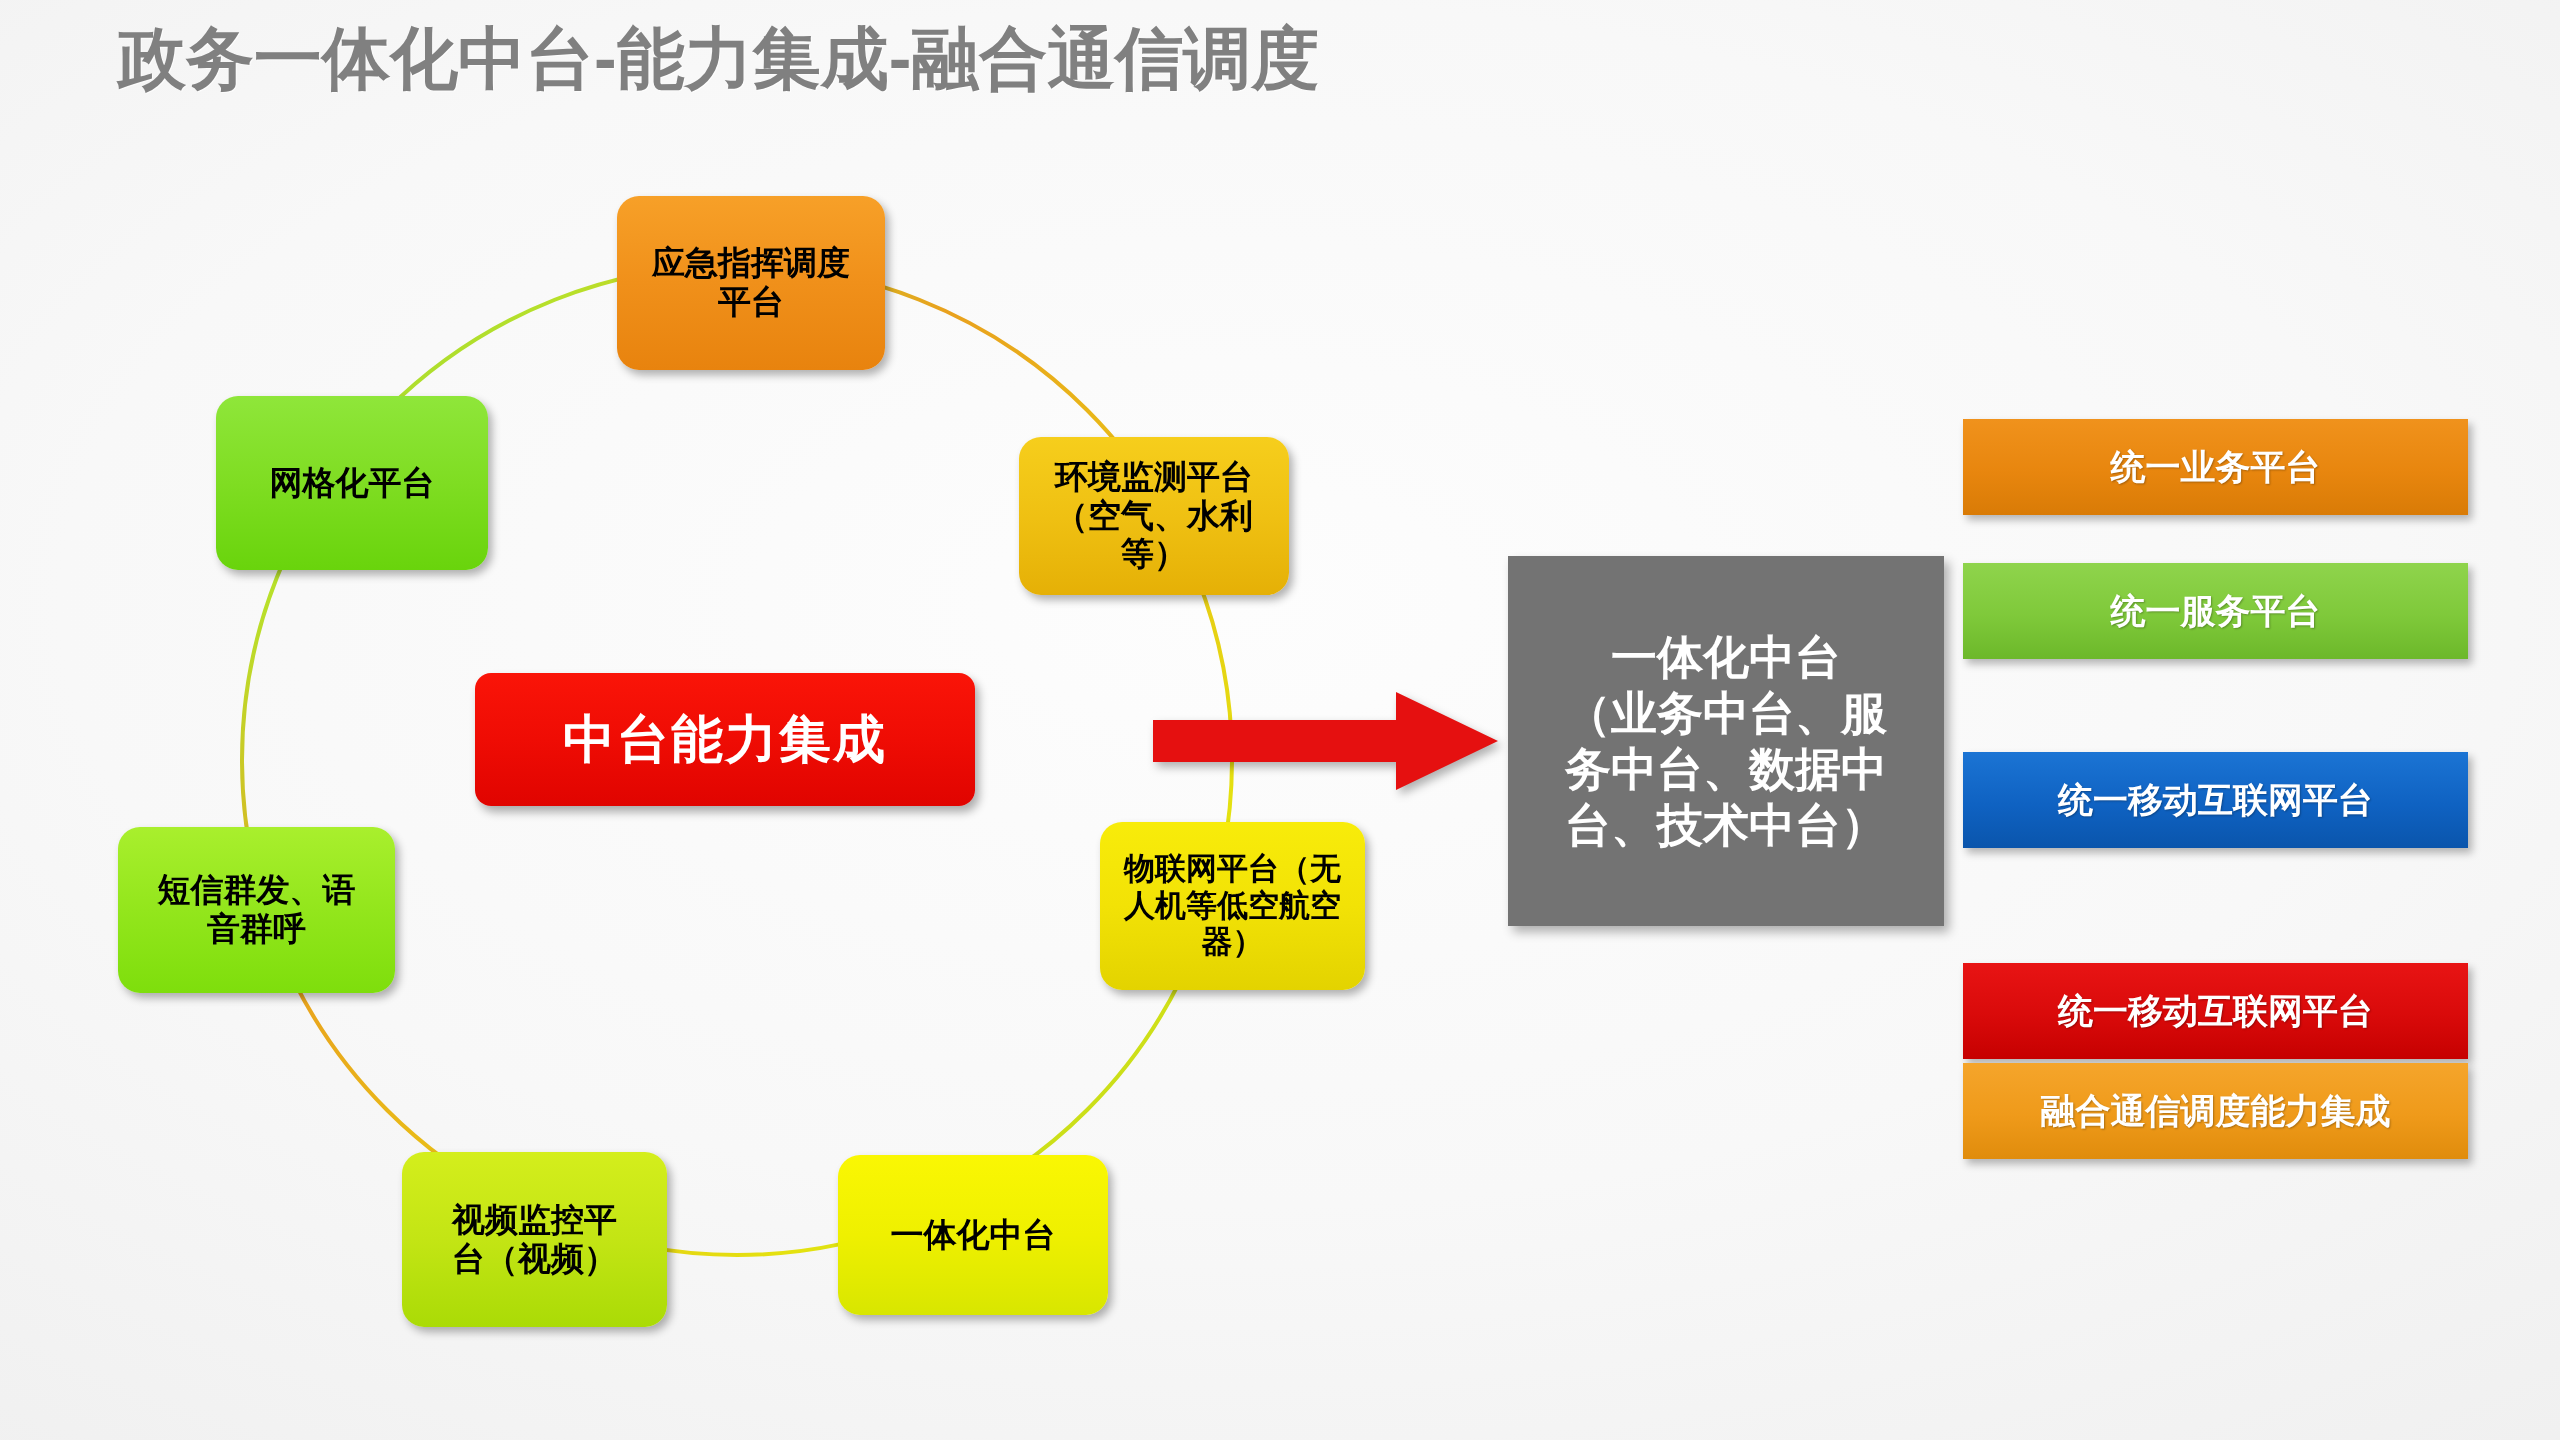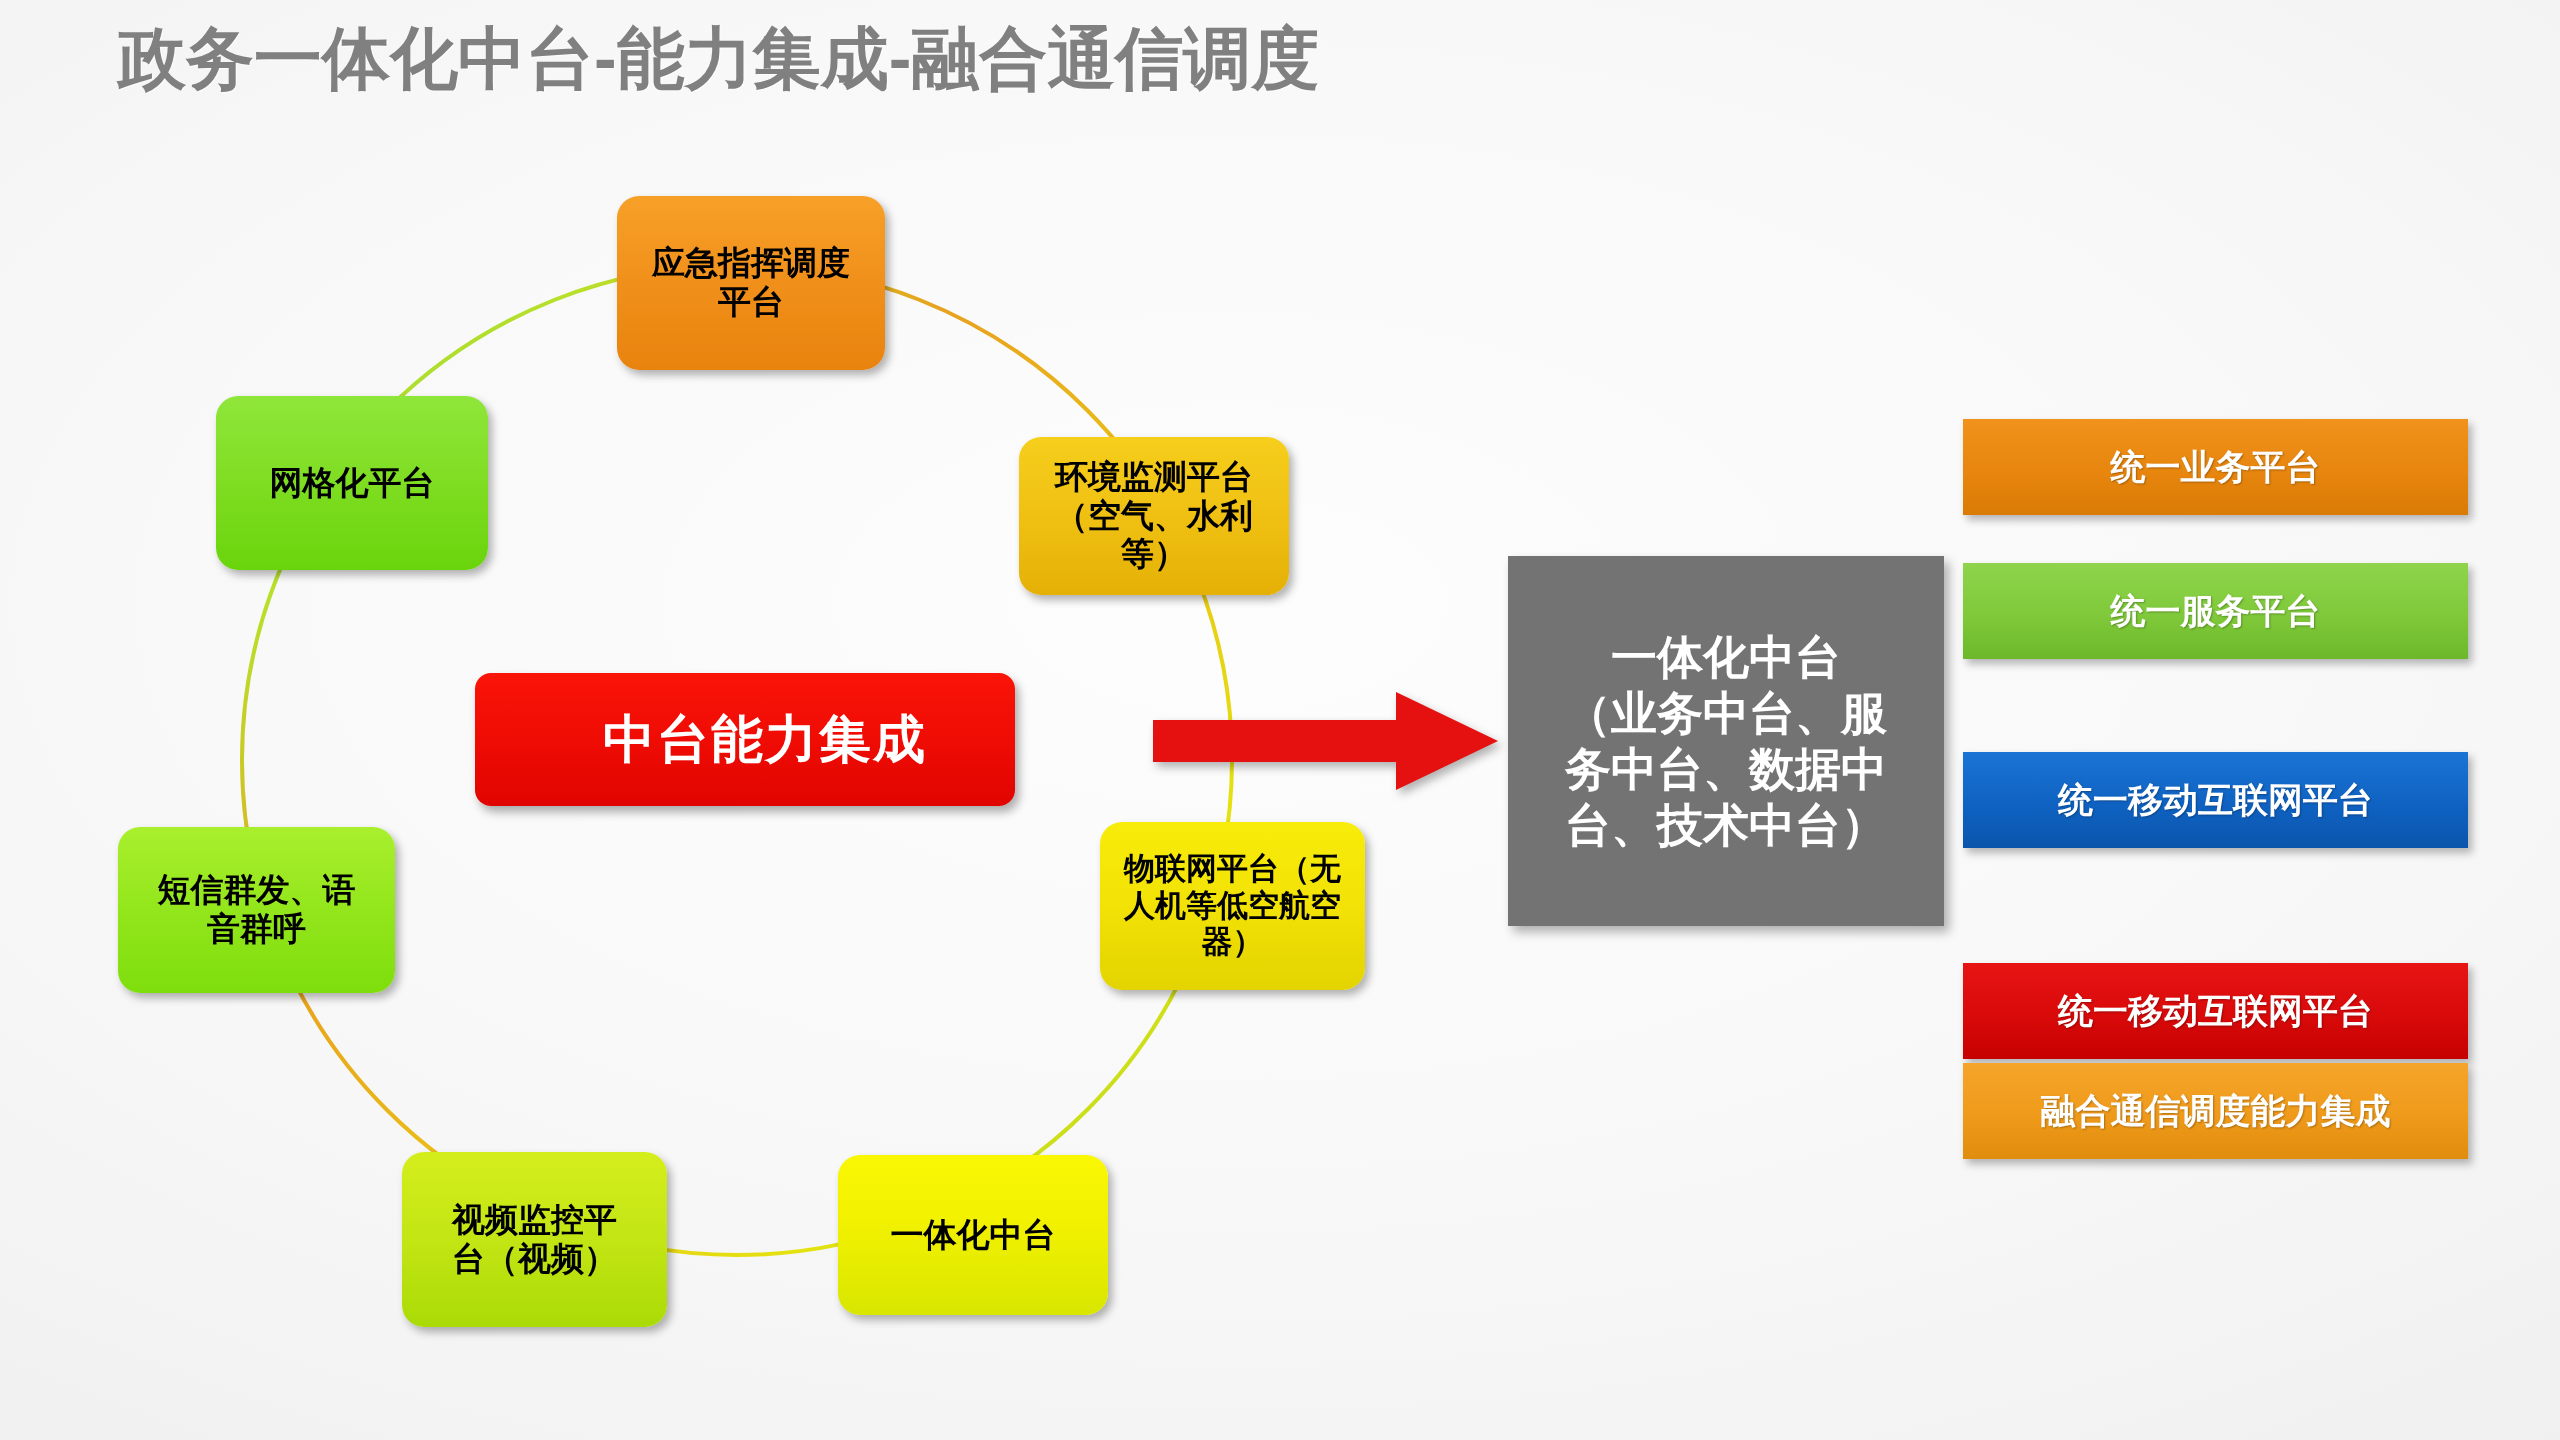--- a/index.html
+++ b/index.html
@@ -101,21 +101,20 @@
     border-radius: 16px;
     background: linear-gradient(180deg, #fa1408 0%, #ef0c04 50%, #e00400 100%);
     color: #ffffff;
     font-size: 52px;
     font-weight: bold;
     display: flex;
     align-items: center;
     justify-content: center;
     box-shadow: 4px 6px 10px rgba(0,0,0,0.32);
     letter-spacing: 2px;
-    padding-left: 40px;
   }
 
   
   #flow-arrow {
     position: absolute;
     left: 1153px;
     top: 686px;
     width: 360px;
     height: 110px;
     filter: drop-shadow(4px 5px 5px rgba(0,0,0,0.30));

